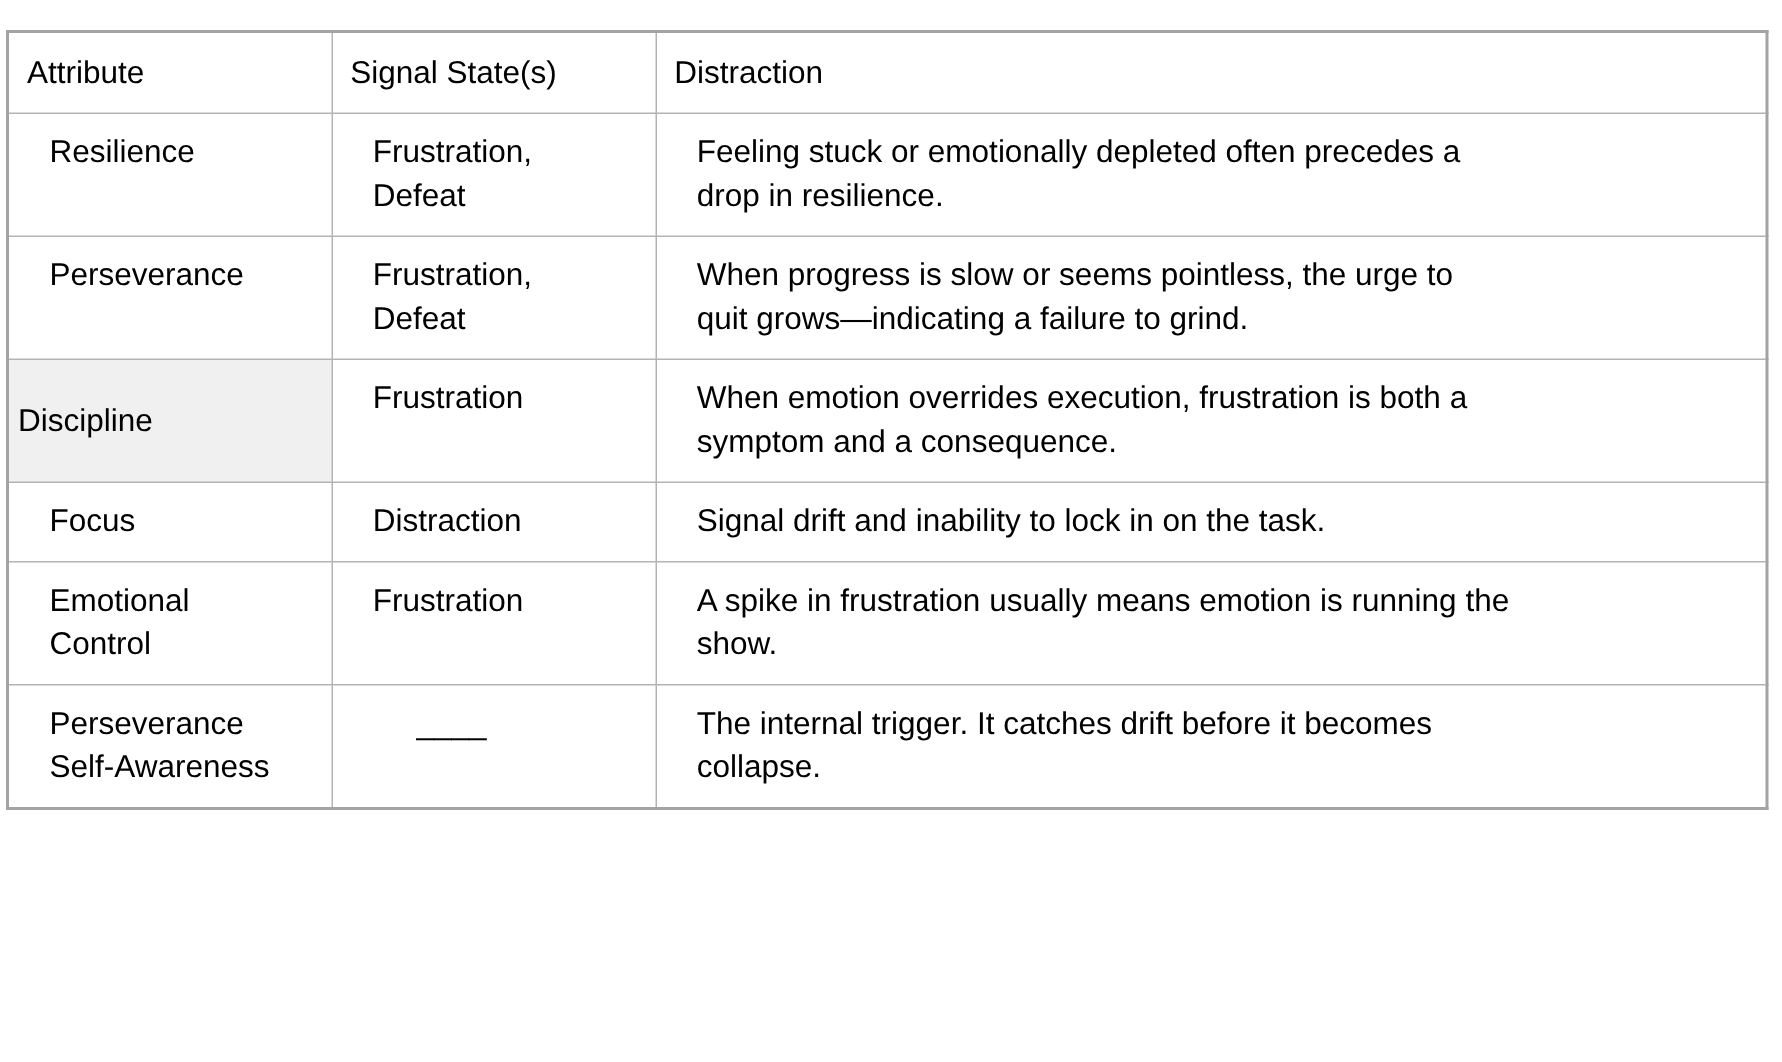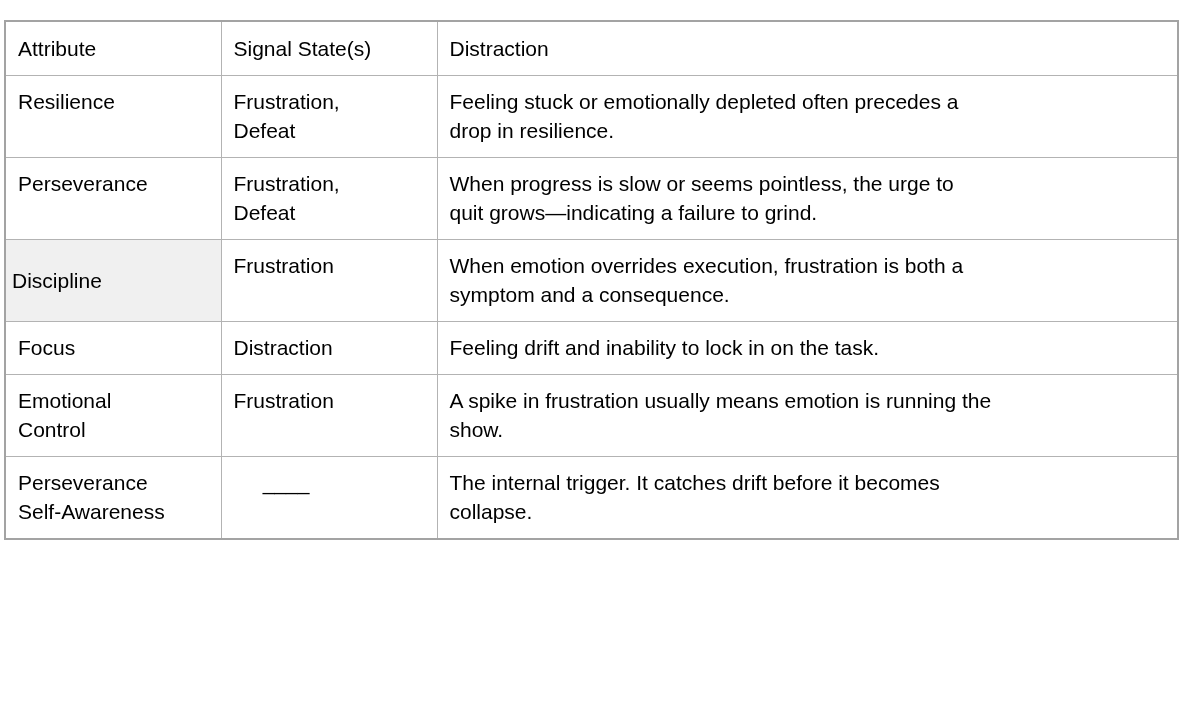--- a/index.html
+++ b/index.html
@@ -27,21 +27,21 @@
   col.c-attribute { width: 216px; }
   col.c-signal    { width: 216px; }
   col.c-explain   { width: 741px; }
   th, td {
     border: 1px solid var(--grid-border, #b3b3b3);
     font-size: 21px;
     line-height: 29px;
     text-align: left;
     vertical-align: top;
     white-space: pre-line;
-    padding: 11px 8px 12px 12px;
+    padding: 11px 8px 12px 27px;
     color: var(--text-color, #000000);
     font-weight: 400;
     overflow: hidden;
   }
   th {
     font-weight: 400;
     padding: 12px 8px 12px 12px;
   }
   td.col-explanation { padding-right: 4px; }
   td.cell-highlight {
@@ -84,21 +84,21 @@
         </tr>
         <tr>
           <td class="col-attribute cell-highlight">Discipline</td>
           <td class="col-signal">Frustration</td>
           <td class="col-explanation">When emotion overrides execution, frustration is both a
 symptom and a consequence.</td>
         </tr>
         <tr>
           <td class="col-attribute">Focus</td>
           <td class="col-signal">Distraction</td>
-          <td class="col-explanation">Feeling drift and inability to lock in on the task.</td>
+          <td class="col-explanation">Signal drift and inability to lock in on the task.</td>
         </tr>
         <tr>
           <td class="col-attribute">Emotional
 Control</td>
           <td class="col-signal">Frustration</td>
           <td class="col-explanation">A spike in frustration usually means emotion is running the
 show.</td>
         </tr>
         <tr>
           <td class="col-attribute">Perseverance

